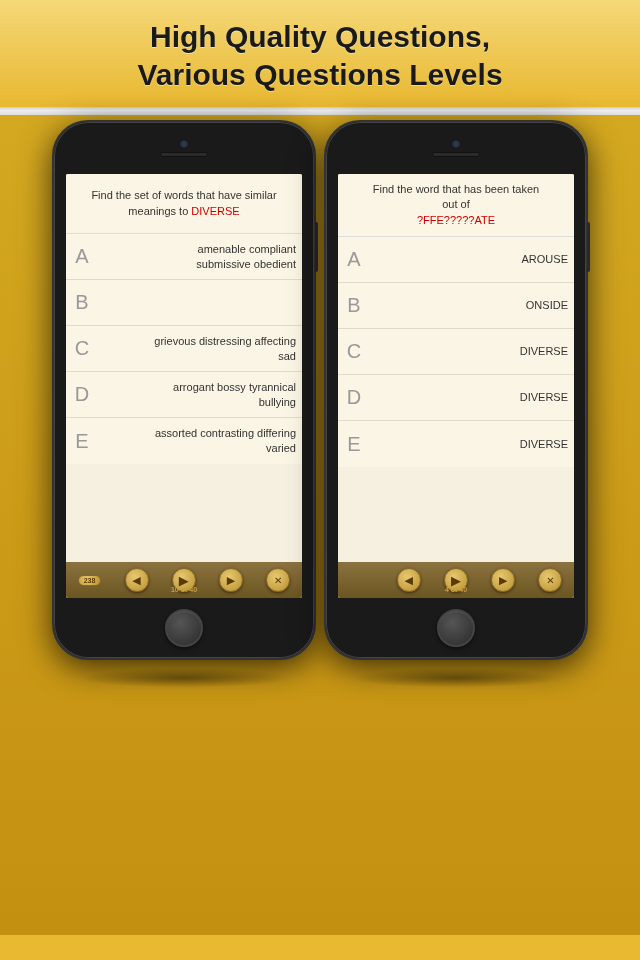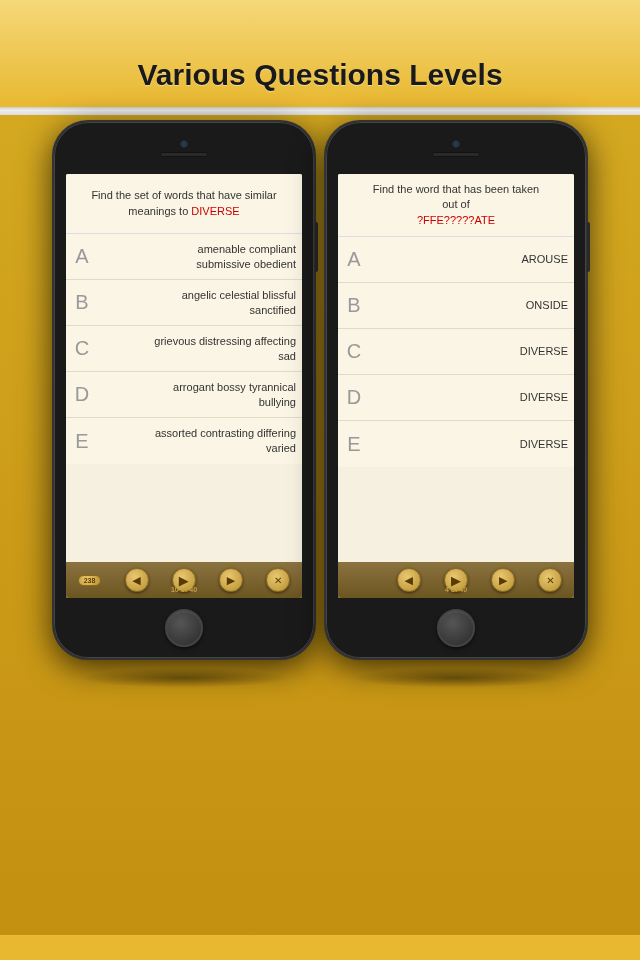--- a/index.html
+++ b/index.html
@@ -229,21 +229,21 @@
       height: 20px;
       background: radial-gradient(ellipse, rgba(0,0,0,0.4) 0%, transparent 70%);
       border-radius: 50%;
     }
   </style>
 </head>
 <body>
 
 <div class="header">
   <h1>
-    <br>
+    <span>High Quality Questions,</span><br>
     <span>Various Questions Levels</span>
   </h1>
 </div>
 
 <div class="divider"></div>
 
 <div class="phones-area">
 
   <div class="phone">
 
@@ -260,21 +260,20 @@
         </p>
       </div>
 
       <div class="answers">
         <div class="answer-row">
           <span class="answer-letter">A</span>
           <span class="answer-text">amenable compliant<br>submissive obedient</span>
         </div>
         <div class="answer-row">
           <span class="answer-letter">B</span>
-          <span class="answer-text">angelic celestial blissful<br>sanctified</span>
         </div>
         <div class="answer-row">
           <span class="answer-letter">C</span>
           <span class="answer-text">grievous distressing affecting<br>sad</span>
         </div>
         <div class="answer-row">
           <span class="answer-letter">D</span>
           <span class="answer-text">arrogant bossy tyrannical<br>bullying</span>
         </div>
         <div class="answer-row">

